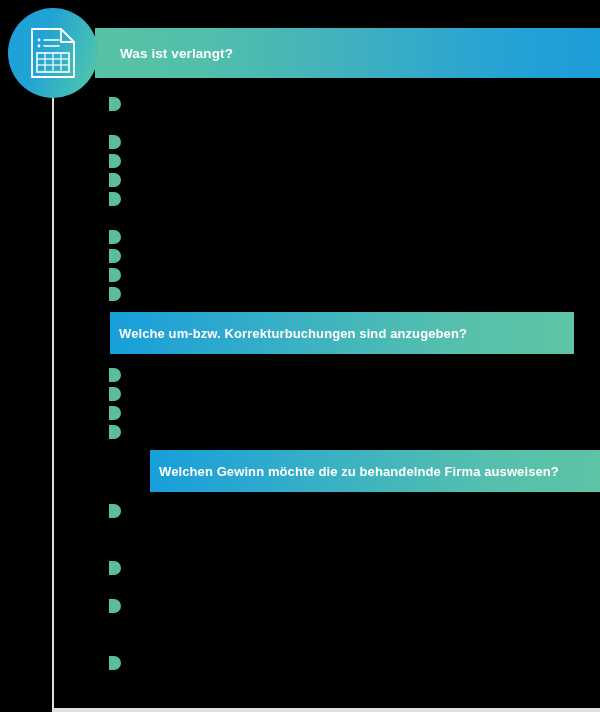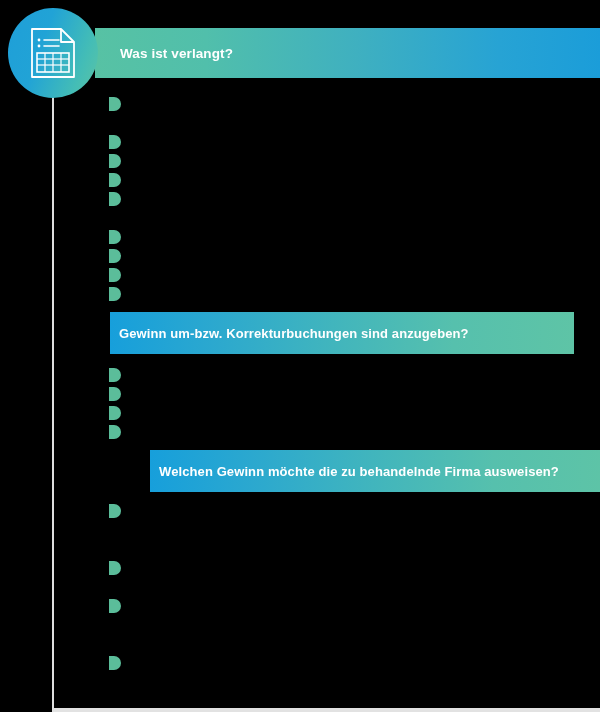--- a/index.html
+++ b/index.html
@@ -138,21 +138,21 @@
         <line x1="31" y1="26" x2="31" y2="45" stroke="#ffffff" stroke-width="1.2"></line>
       </svg>
     </span>
   </div>
 
   <div class="header-bar primary">
     <span class="header-text">Was ist verlangt?</span>
   </div>
 
   <div class="header-bar section section-2">
-    <span class="header-text">Gewinn um-bzw. Korrekturbuchungen sind anzugeben?</span>
+    <span class="header-text">Welche um-bzw. Korrekturbuchungen sind anzugeben?</span>
   </div>
 
   <div class="header-bar section section-3">
     <span class="header-text">Welchen Gewinn möchte die zu behandelnde Firma ausweisen?</span>
   </div>
 
   <div id="bullets-layer">
       <div class="bullet" style="top: 97px;">
         <svg class="glyph" viewBox="0 0 12 14" xmlns="http://www.w3.org/2000/svg">
           <path d="M0 0 H5 A7 7 0 0 1 5 14 H0 Z" fill="#5bbd9a"></path>

